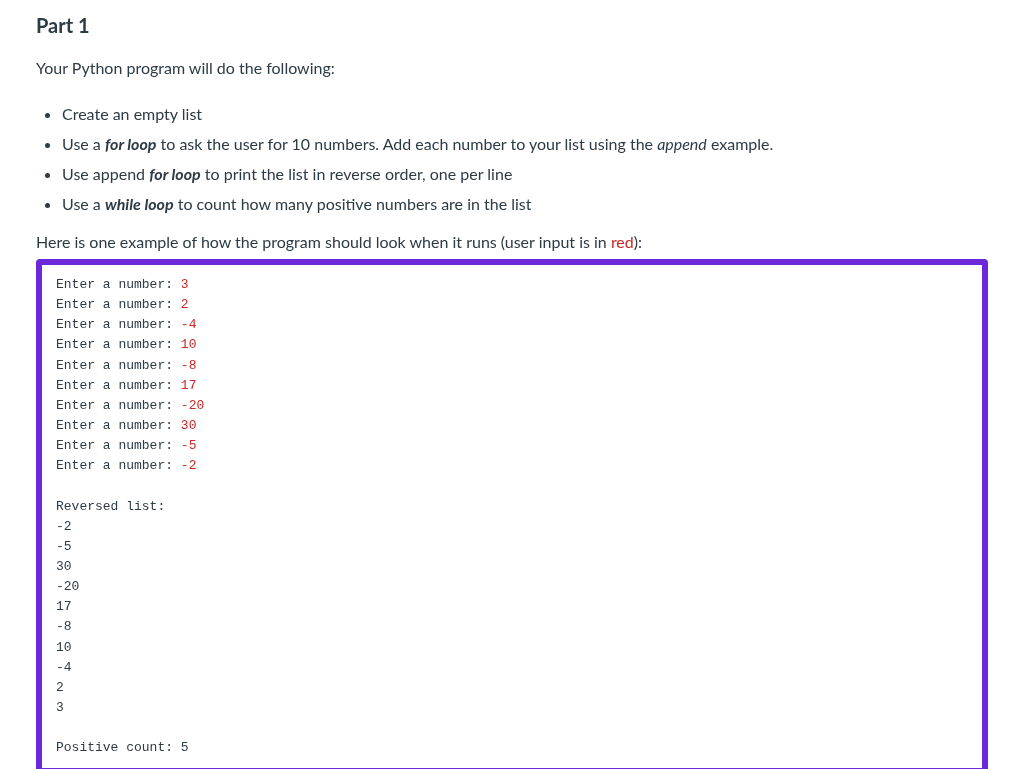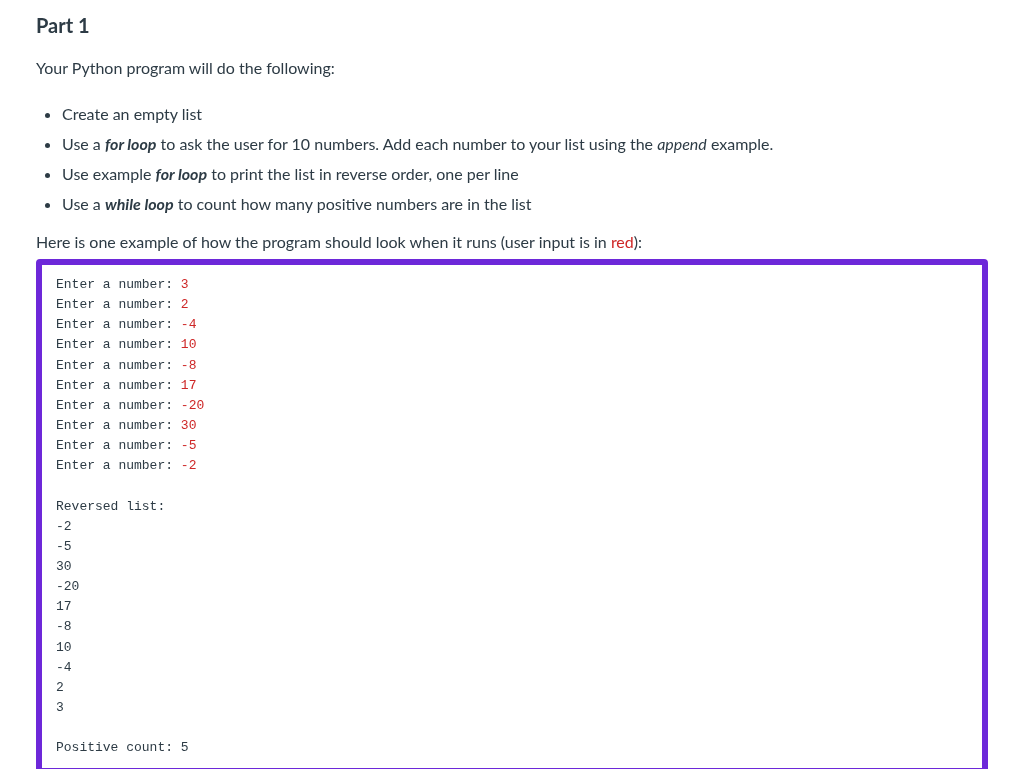--- a/index.html
+++ b/index.html
@@ -68,21 +68,21 @@
 <div class="intro">Your Python program will do the following:</div>
 
 <ul class="requirements">
   <li>
     <span>Create an empty list</span>
   </li>
   <li>
     <span>Use a </span><span class="b-i">for loop</span><span> to ask the user for 10 numbers. Add each number to your list using the </span><span class="ital">append</span><span> example.</span>
   </li>
   <li>
-    <span>Use example </span><span class="b-i">for loop</span><span> to print the list in reverse order, one per line</span>
+    <span>Use append </span><span class="b-i">for loop</span><span> to print the list in reverse order, one per line</span>
   </li>
   <li>
     <span>Use a </span><span class="b-i">while loop</span><span> to count how many positive numbers are in the list</span>
   </li>
 </ul>
 
 <div class="example-intro">
   <span>Here is one example of how the program should look when it runs (user input is in </span><span class="red">red</span><span>):</span>
 </div>
 

